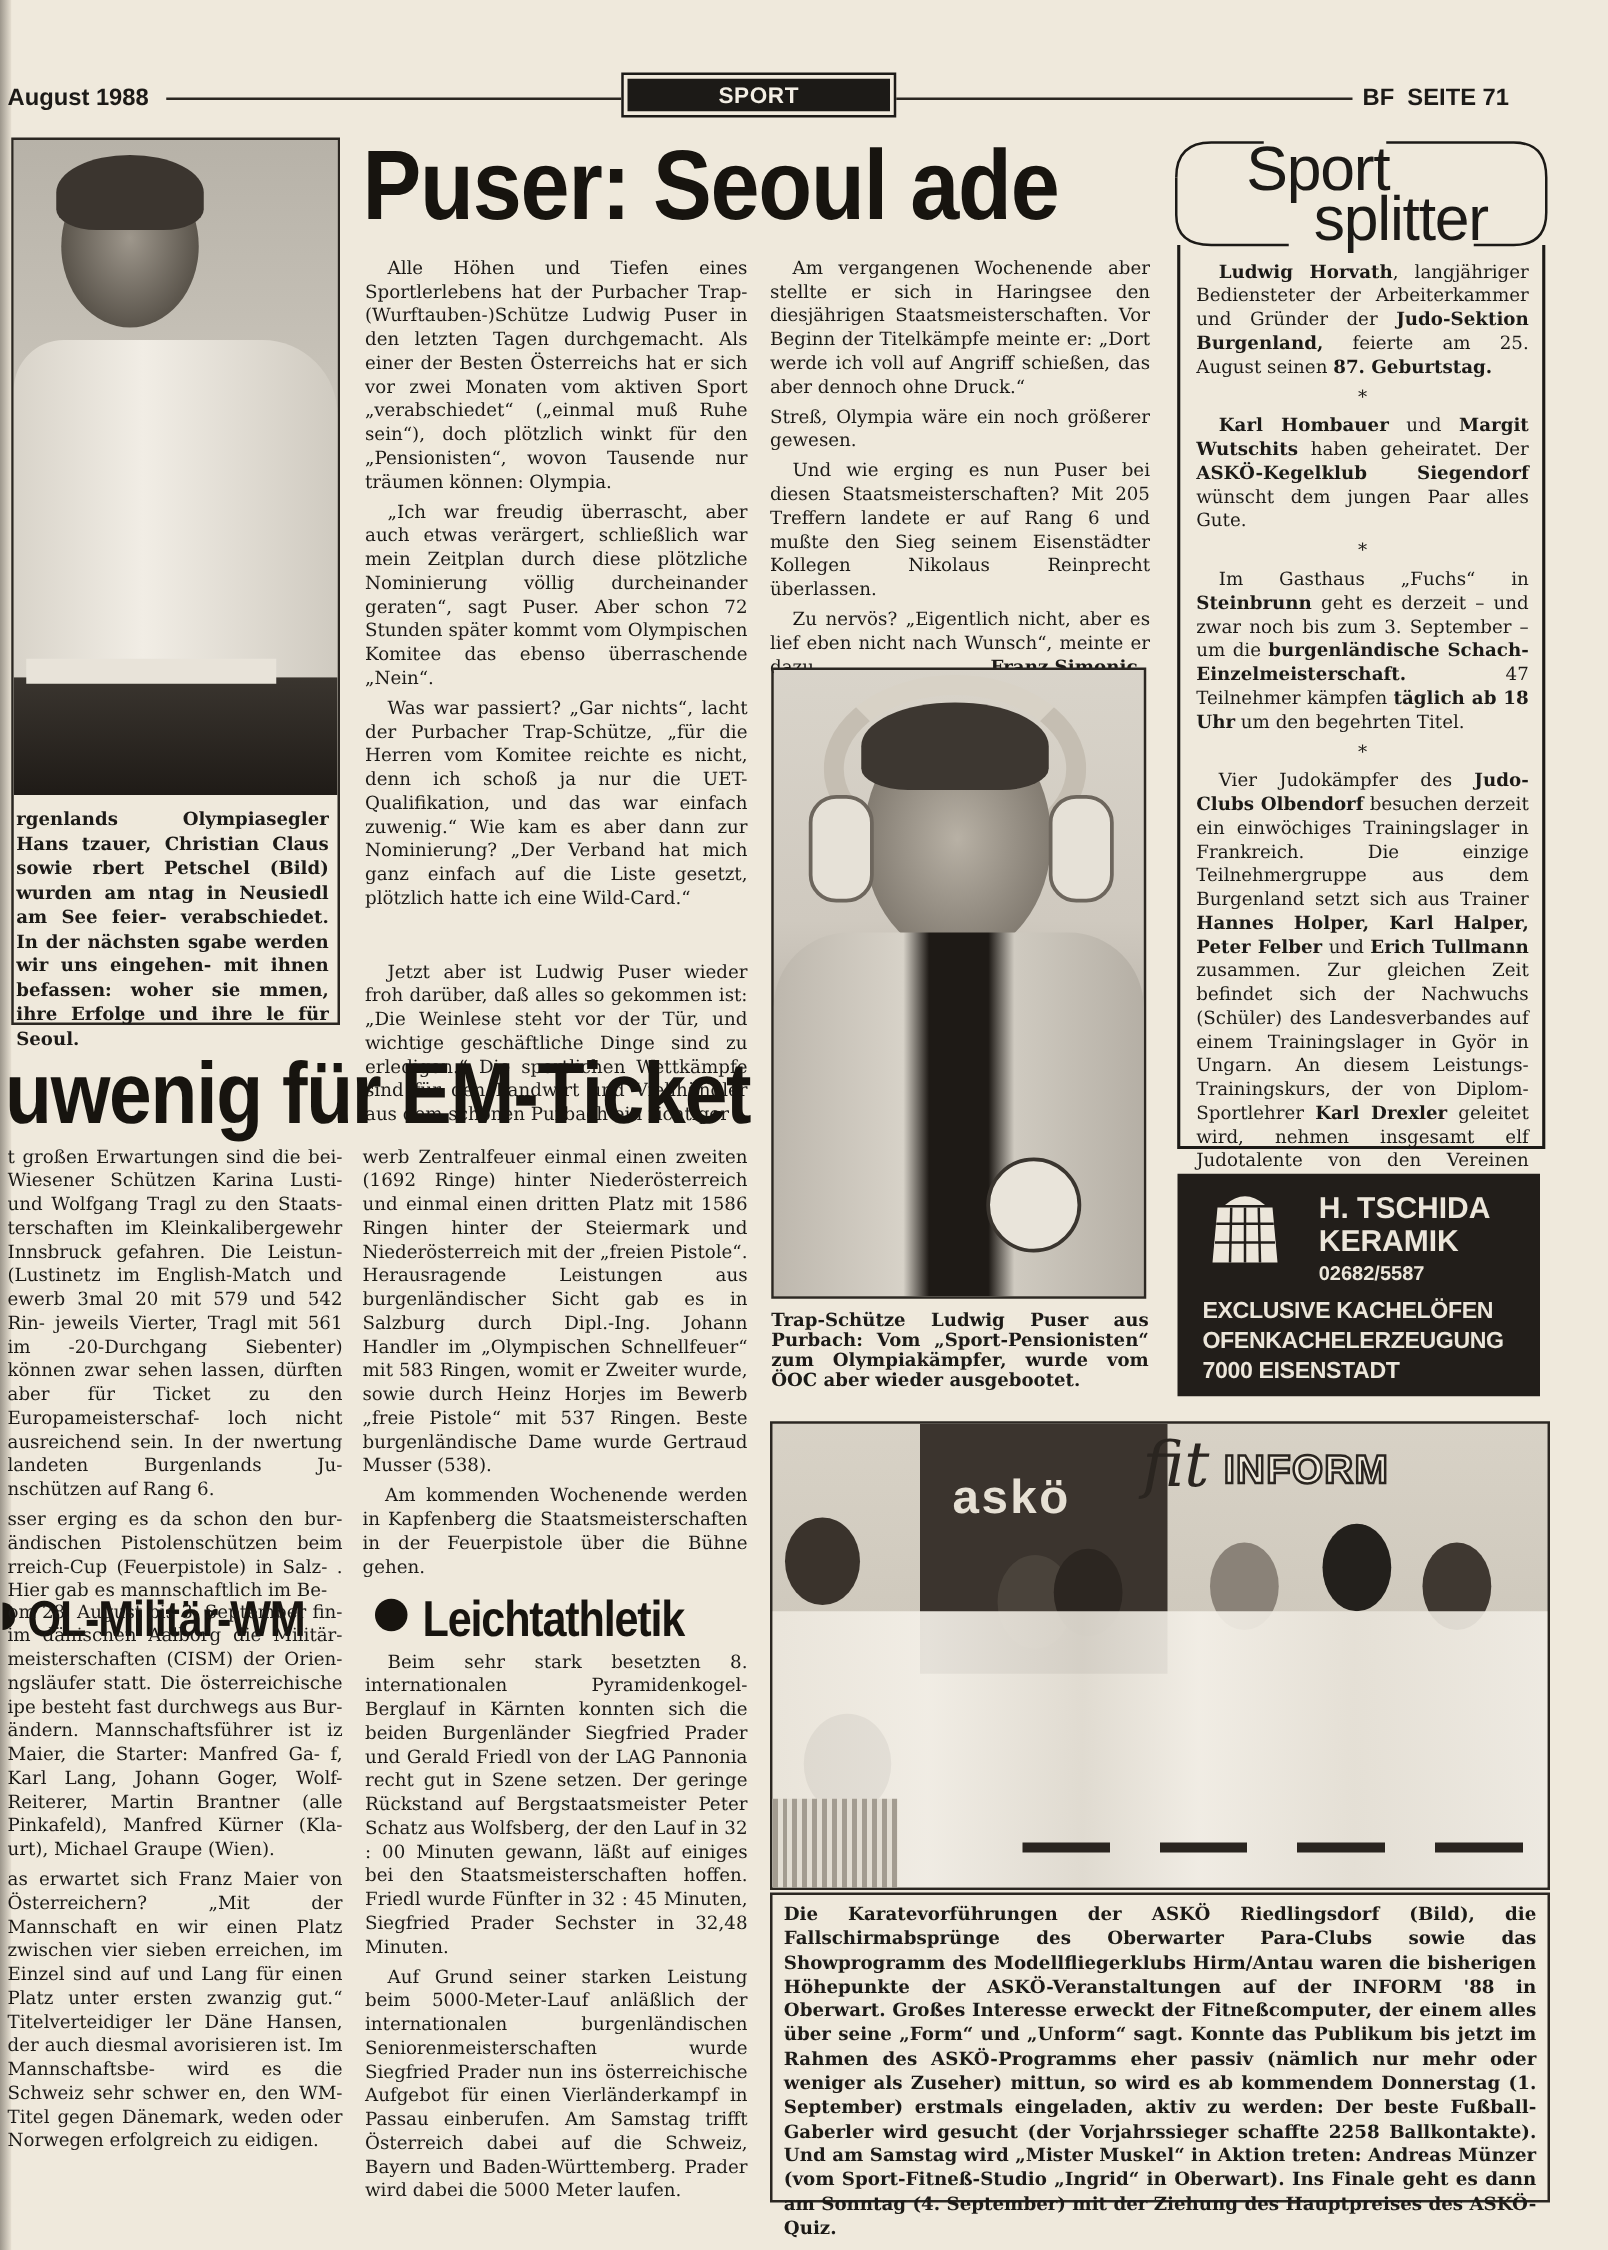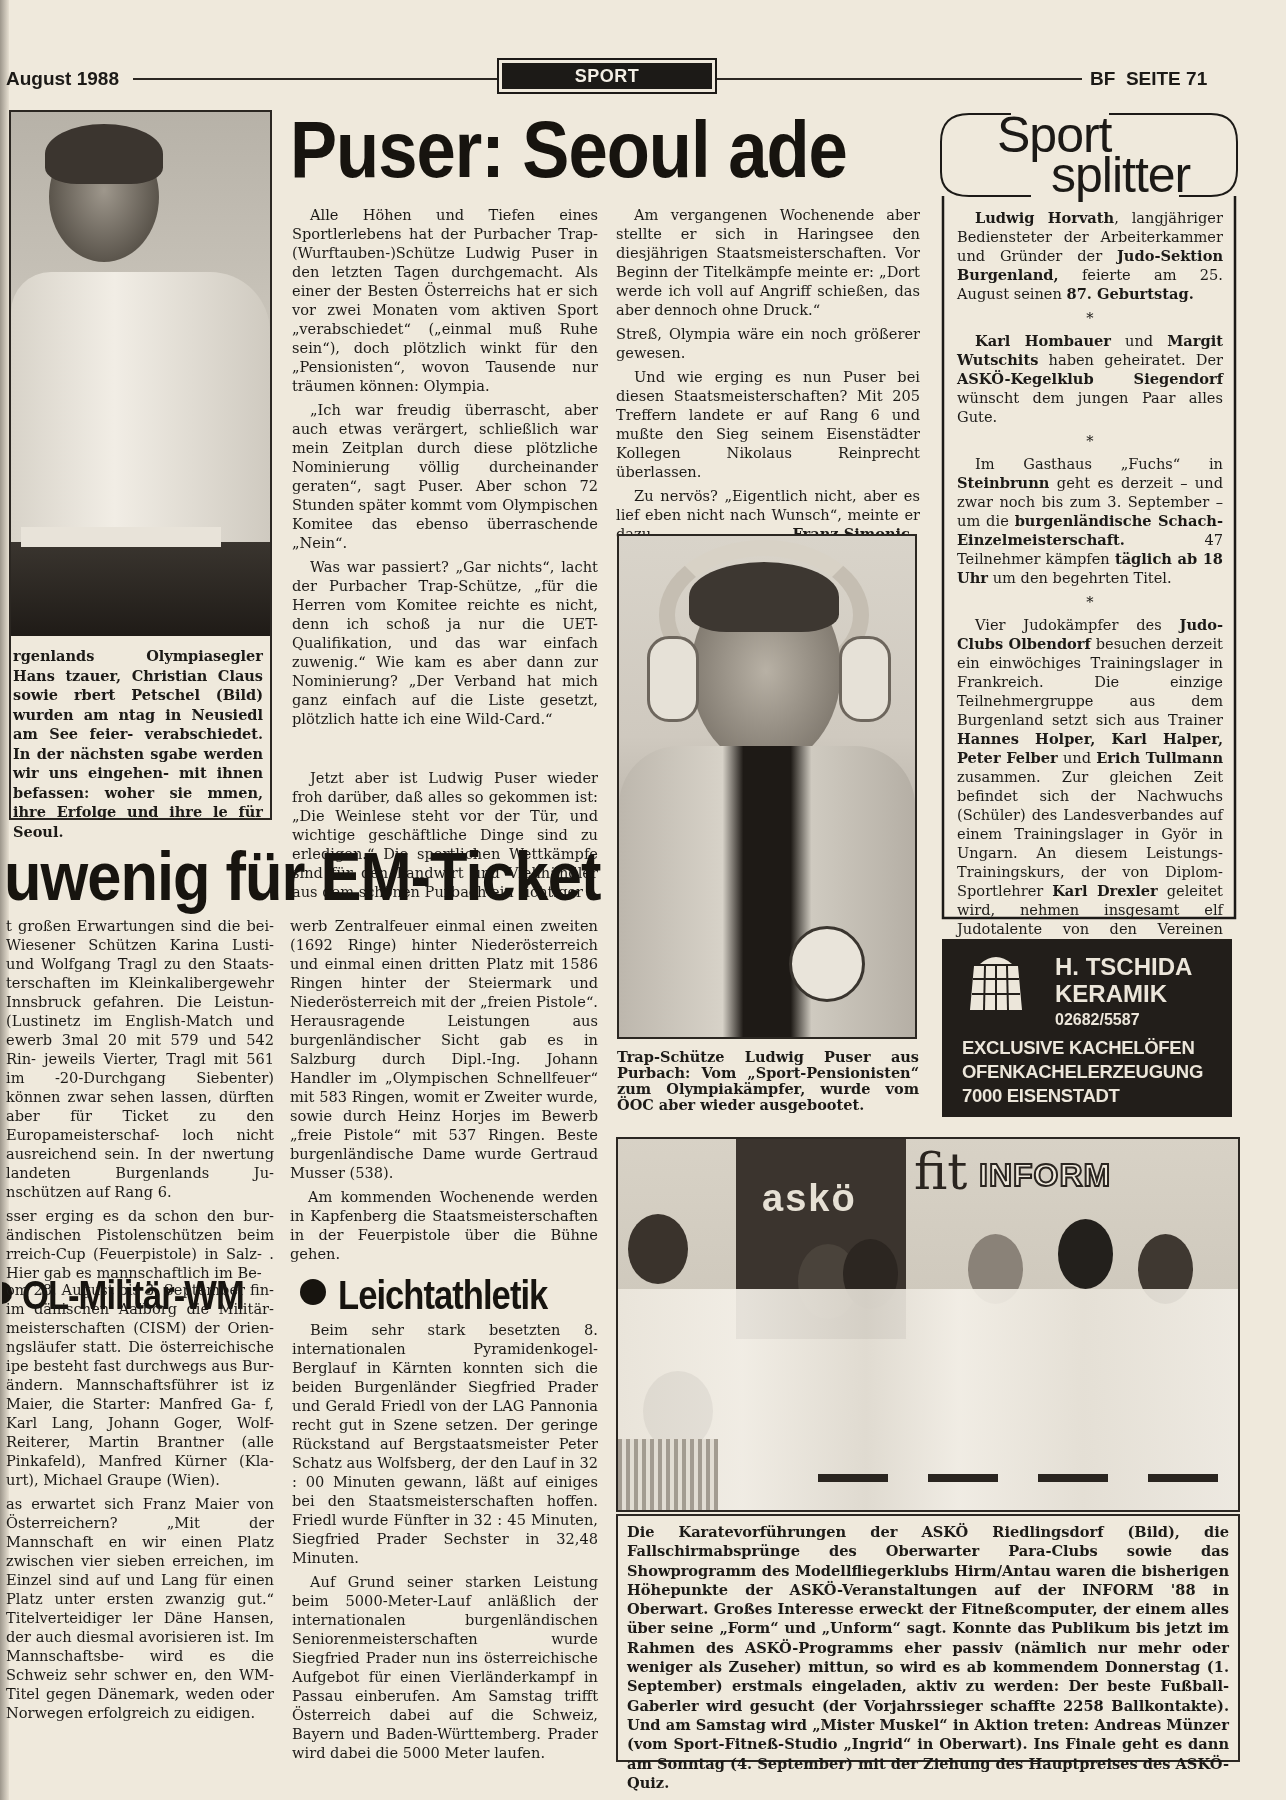--- a/index.html
+++ b/index.html
@@ -129,24 +129,24 @@
 </div>
 
 <div class="abs" style="left:300px;top:1279px;width:26px;height:26px;background:#17140f;border-radius:50%;"></div>
 <div class="abs headline" style="left:338px;top:1272px;font-size:36px;transform:scale(0.96,1.12);">Leichtathletik</div>
 <div class="abs body-text" style="left:292px;top:1320px;width:306px;">
   <p>Beim sehr stark besetzten 8. internationalen Pyramidenkogel-Berglauf in Kärnten konnten sich die beiden Burgenländer Siegfried Prader und Gerald Friedl von der LAG Pannonia recht gut in Szene setzen. Der geringe Rückstand auf Bergstaatsmeister Peter Schatz aus Wolfsberg, der den Lauf in 32 : 00 Minuten gewann, läßt auf einiges bei den Staatsmeisterschaften hoffen. Friedl wurde Fünfter in 32 : 45 Minuten, Siegfried Prader Sechster in 32,48 Minuten.</p>
   <p>Auf Grund seiner starken Leistung beim 5000-Meter-Lauf anläßlich der internationalen burgenländischen Seniorenmeisterschaften wurde Siegfried Prader nun ins österreichische Aufgebot für einen Vierländerkampf in Passau einberufen. Am Samstag trifft Österreich dabei auf die Schweiz, Bayern und Baden-Württemberg. Prader wird dabei die 5000 Meter laufen.</p>
 </div>
 
 <div class="abs photo" style="left:616px;top:1137px;width:624px;height:375px;border:2px solid #2b2722;box-sizing:border-box;background:linear-gradient(180deg,#d8d2c6 0%,#cbc5b9 60%,#bfb9ae 100%);">
-  <div class="abs" style="left:118px;top:0;width:170px;height:200px;background:#3b342e;">
+  <div class="abs" style="left:118px;top:0;width:198px;height:200px;background:#3b342e;">
     <span class="abs sans" style="left:26px;top:38px;color:#e6e0d4;font-size:38px;font-weight:bold;letter-spacing:2px;">askö</span>
   </div>
-  <span class="abs serif" style="left:296px;top:4px;font-size:50px;color:#2a2520;">fit</span>
+  <span class="abs serif" style="left:296px;top:4px;font-size:50px;font-style:italic;color:#2a2520;">fit</span>
   <span class="abs sans" style="left:361px;top:18px;font-size:32px;color:#efe9dc;-webkit-text-stroke:2px #2a2520;letter-spacing:1px;">INFORM</span>
   <div class="spot" style="left:10px;top:75px;width:60px;height:70px;background:#3a332c;"></div>
   <div class="spot" style="left:180px;top:105px;width:60px;height:75px;background:#4a433b;"></div>
   <div class="spot" style="left:225px;top:100px;width:55px;height:70px;background:#2c2621;"></div>
   <div class="spot" style="left:350px;top:95px;width:55px;height:70px;background:#8a8278;"></div>
   <div class="spot" style="left:440px;top:80px;width:55px;height:70px;background:#23201c;"></div>
   <div class="spot" style="left:520px;top:95px;width:55px;height:70px;background:#3f3831;"></div>
   <div class="spot" style="left:25px;top:232px;width:70px;height:80px;background:#2d2823;"></div>
   <div class="abs" style="left:0;top:150px;width:620px;height:221px;background:linear-gradient(90deg,#ece7dd 0%,#f4f0e8 20%,#e2ddd3 40%,#f4f0e8 55%,#e7e2d8 75%,#f1ede5 100%);opacity:0.92;"></div>
   <div class="abs" style="left:200px;top:335px;width:420px;height:8px;background:repeating-linear-gradient(90deg,#2a2520 0 70px,transparent 70px 110px);"></div>

